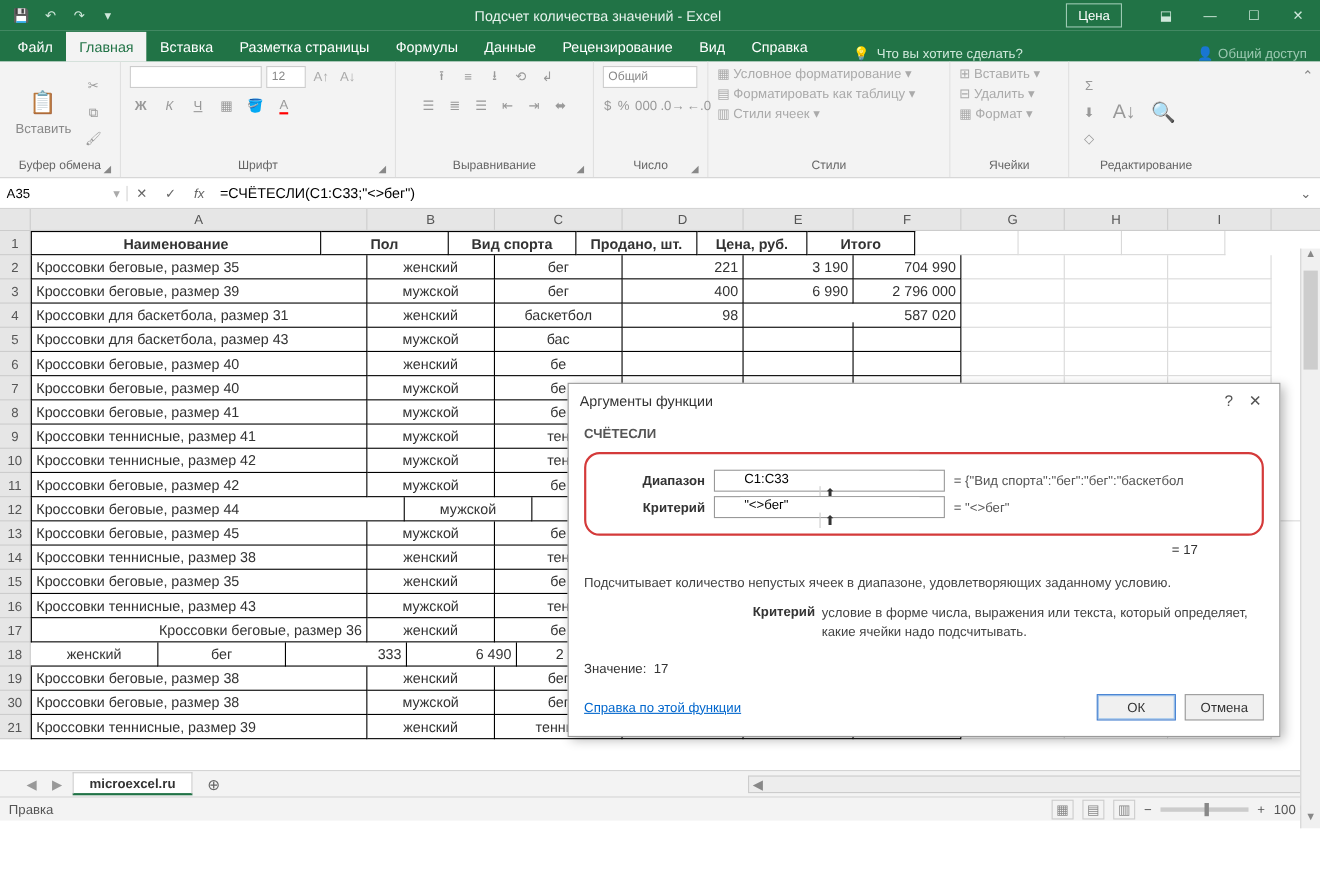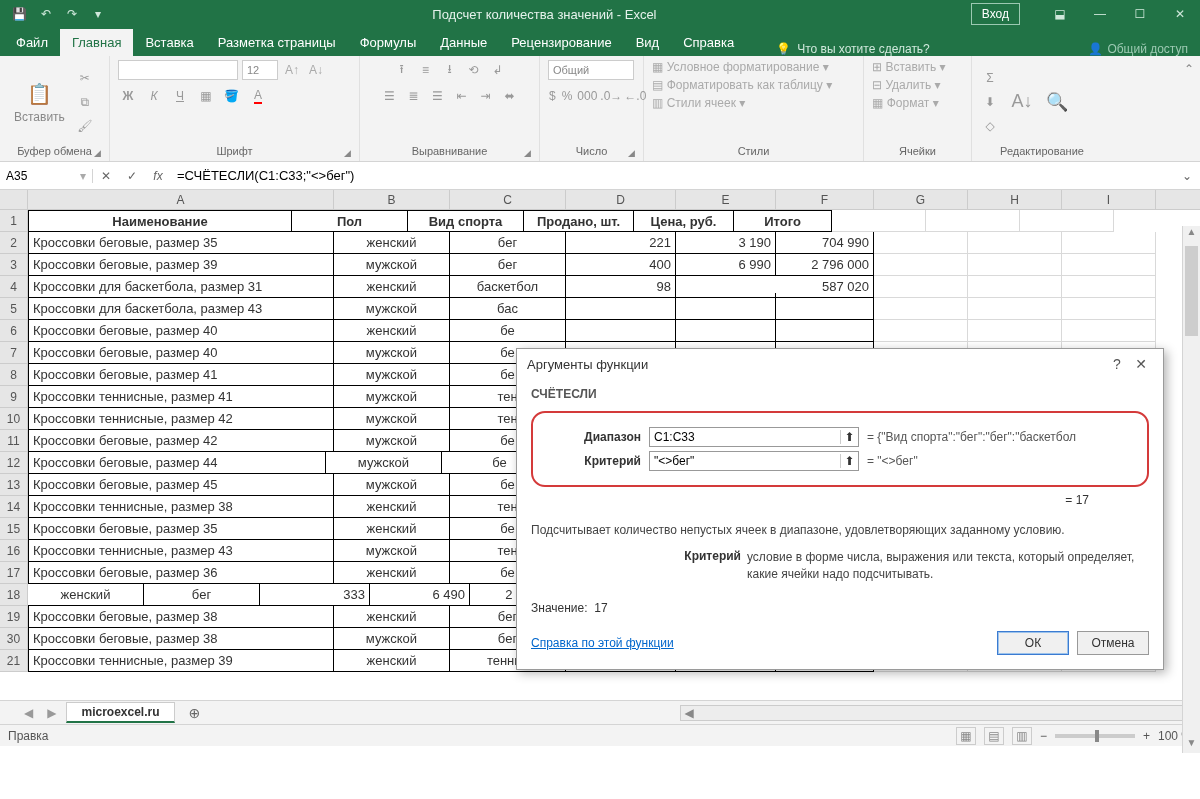--- a/index.html
+++ b/index.html
@@ -28,21 +28,21 @@
 .group-label { text-align: center; font-size: 11px; color: #666; padding: 2px 0; position: relative; }
 .group-label .dialog-launcher { position: absolute; right: 0; bottom: 1px; font-size: 9px; color: #888; }
 .big-btn { display: flex; flex-direction: column; align-items: center; gap: 2px; padding: 2px 6px; color: #888; }
 .big-btn .icon { width: 28px; height: 28px; display: flex; align-items: center; justify-content: center; font-size: 20px; }
 .min-btn { width: 20px; height: 20px; display: flex; align-items: center; justify-content: center; color: #999; border: 1px solid transparent; }
 .ribbon input, .ribbon select { background: #fff; border: 1px solid #ccc; height: 20px; font-size: 11px; color: #888; padding: 0 4px; }
 .faded { color: #aaa; }
 
 
 .formula-row { height: 28px; border-bottom: 1px solid #d4d4d4; display: flex; align-items: center; background: #fff; }
-.name-box { width: 93px; border-right: 1px solid #d4d4d4; padding: 0 6px; display: flex; align-items: center; justify-content: space-between; }
+.name-box { width: 116px; border-right: 1px solid #d4d4d4; padding: 0 6px; display: flex; align-items: center; justify-content: space-between; }
 .name-box input { border: none; width: 60px; font-size: 12px; }
 .fb-btn { width: 26px; text-align: center; color: #666; }
 .fb-input { flex: 1; border: none; padding: 0 6px; font-size: 13px; }
 
 
 .grid-wrap { position: relative; height: 510px; overflow: hidden; background: #fff; }
 .colhdrs { display: flex; height: 20px; background: #e6e6e6; border-bottom: 1px solid #ccc; }
 .rowhdr-spacer { width: 28px; border-right: 1px solid #ccc; background: #e6e6e6; }
 .colhdr { border-right: 1px solid #ccc; text-align: center; line-height: 20px; color: #555; font-size: 12px; }
 .gridbody { display: flex; }
@@ -77,21 +77,21 @@
 
 .dialog { position: absolute; left: 516px; top: 348px; width: 648px; background: #fff; border: 1px solid #9a9a9a; box-shadow: 3px 3px 10px rgba(0,0,0,.3); font-size: 12px; }
 .dlg-title { height: 30px; display: flex; align-items: center; padding: 0 10px; }
 .dlg-title .t { flex: 1; font-size: 13px; }
 .dlg-title .help, .dlg-title .close { width: 24px; text-align: center; font-size: 14px; color: #555; }
 .dlg-body { padding: 8px 14px 14px; }
 .fn-name { color: #555; margin-bottom: 10px; font-weight: bold; }
 .args-box { border: 2px solid #d43a3a; border-radius: 14px; padding: 10px 12px; }
 .arg-row { display: flex; align-items: center; gap: 8px; margin: 4px 0; }
 .arg-label { width: 96px; text-align: right; font-weight: bold; }
-.arg-input { display: flex; align-items: center; border: 1px solid #999; background: #fff; width: 210px; height: 20px; }
+.arg-input { display: flex; align-items: center; border: 1px solid #999; background: #fff; width: 210px; height: 20px; flex-direction: column; }
 .arg-input input { border: none; flex: 1; padding: 0 4px; font-size: 12px; }
 .arg-input .ref-btn { width: 18px; border-left: 1px solid #ccc; text-align: center; }
 .arg-eq { color: #555; }
 .dlg-desc { margin: 14px 0 10px; color: #444; line-height: 1.5; }
 .dlg-crit-desc { display: flex; gap: 6px; margin-bottom: 18px; }
 .dlg-crit-desc .lbl { font-weight: bold; text-align: right; width: 210px; }
 .dlg-crit-desc .txt { flex: 1; color: #444; line-height: 1.4; }
 .dlg-val { margin-bottom: 16px; }
 .dlg-footer { display: flex; align-items: center; }
 .dlg-link { color: #0066cc; text-decoration: underline; }
@@ -108,21 +108,21 @@
 
 <div class="titlebar">
   <div class="qat">
     <div class="qat-btn">💾</div>
     <div class="qat-btn">↶</div>
     <div class="qat-btn">↷</div>
     <div class="qat-btn">▾</div>
   </div>
   <div class="title-text">Подсчет количества значений  -  Excel</div>
   <div class="right-ctrls">
-    <div class="login-btn">Вход</div>
+    <div class="login-btn">Цена</div>
     <div class="win-btn">⬓</div>
     <div class="win-btn">—</div>
     <div class="win-btn">☐</div>
     <div class="win-btn">✕</div>
   </div>
 </div>
 
 <div class="tabrow">
   <div class="tab">Файл</div>
   <div class="tab active">Главная</div>
@@ -414,21 +414,21 @@
           <div class="cell b ta-c" style="width: 116px;">мужской</div>
           <div class="cell b ta-c" style="width: 116px;">бе</div>
           <div class="cell b ta-r" style="width: 110px;"></div>
           <div class="cell b ta-r" style="width: 100px;"></div>
           <div class="cell b ta-r" style="width: 98px;"></div>
           <div class="cell" style="width: 94px;"></div>
           <div class="cell" style="width: 94px;"></div>
           <div class="cell" style="width: 94px;"></div>
         </div>
         <div class="row">
-          <div class="cell b first" style="width: 298px;">Кроссовки беговые, размер 44</div>
+          <div class="cell b first" style="width: 340px;">Кроссовки беговые, размер 44</div>
           <div class="cell b ta-c" style="width: 116px;">мужской</div>
           <div class="cell b ta-c" style="width: 116px;">бе</div>
           <div class="cell b ta-r" style="width: 110px;"></div>
           <div class="cell b ta-r" style="width: 100px;"></div>
           <div class="cell b ta-r" style="width: 98px;"></div>
           <div class="cell" style="width: 94px;"></div>
           <div class="cell" style="width: 94px;"></div>
           <div class="cell" style="width: 94px;"></div>
         </div>
         <div class="row">
@@ -469,21 +469,21 @@
           <div class="cell b ta-c" style="width: 116px;">мужской</div>
           <div class="cell b ta-c" style="width: 116px;">тен</div>
           <div class="cell b ta-r" style="width: 110px;"></div>
           <div class="cell b ta-r" style="width: 100px;"></div>
           <div class="cell b ta-r" style="width: 98px;"></div>
           <div class="cell" style="width: 94px;"></div>
           <div class="cell" style="width: 94px;"></div>
           <div class="cell" style="width: 94px;"></div>
         </div>
         <div class="row">
-          <div class="cell b first" style="width: 306px;">Кроссовки беговые, размер 36</div>
+          <div class="cell b first" style="width: 306px; text-align: right;">Кроссовки беговые, размер 36</div>
           <div class="cell b ta-c" style="width: 116px;">женский</div>
           <div class="cell b ta-c" style="width: 116px;">бе</div>
           <div class="cell b ta-r" style="width: 110px;"></div>
           <div class="cell b ta-r" style="width: 100px;"></div>
           <div class="cell b ta-r" style="width: 98px;"></div>
           <div class="cell" style="width: 94px;"></div>
           <div class="cell" style="width: 94px;"></div>
           <div class="cell" style="width: 94px;"></div>
         </div>
         <div class="row">

